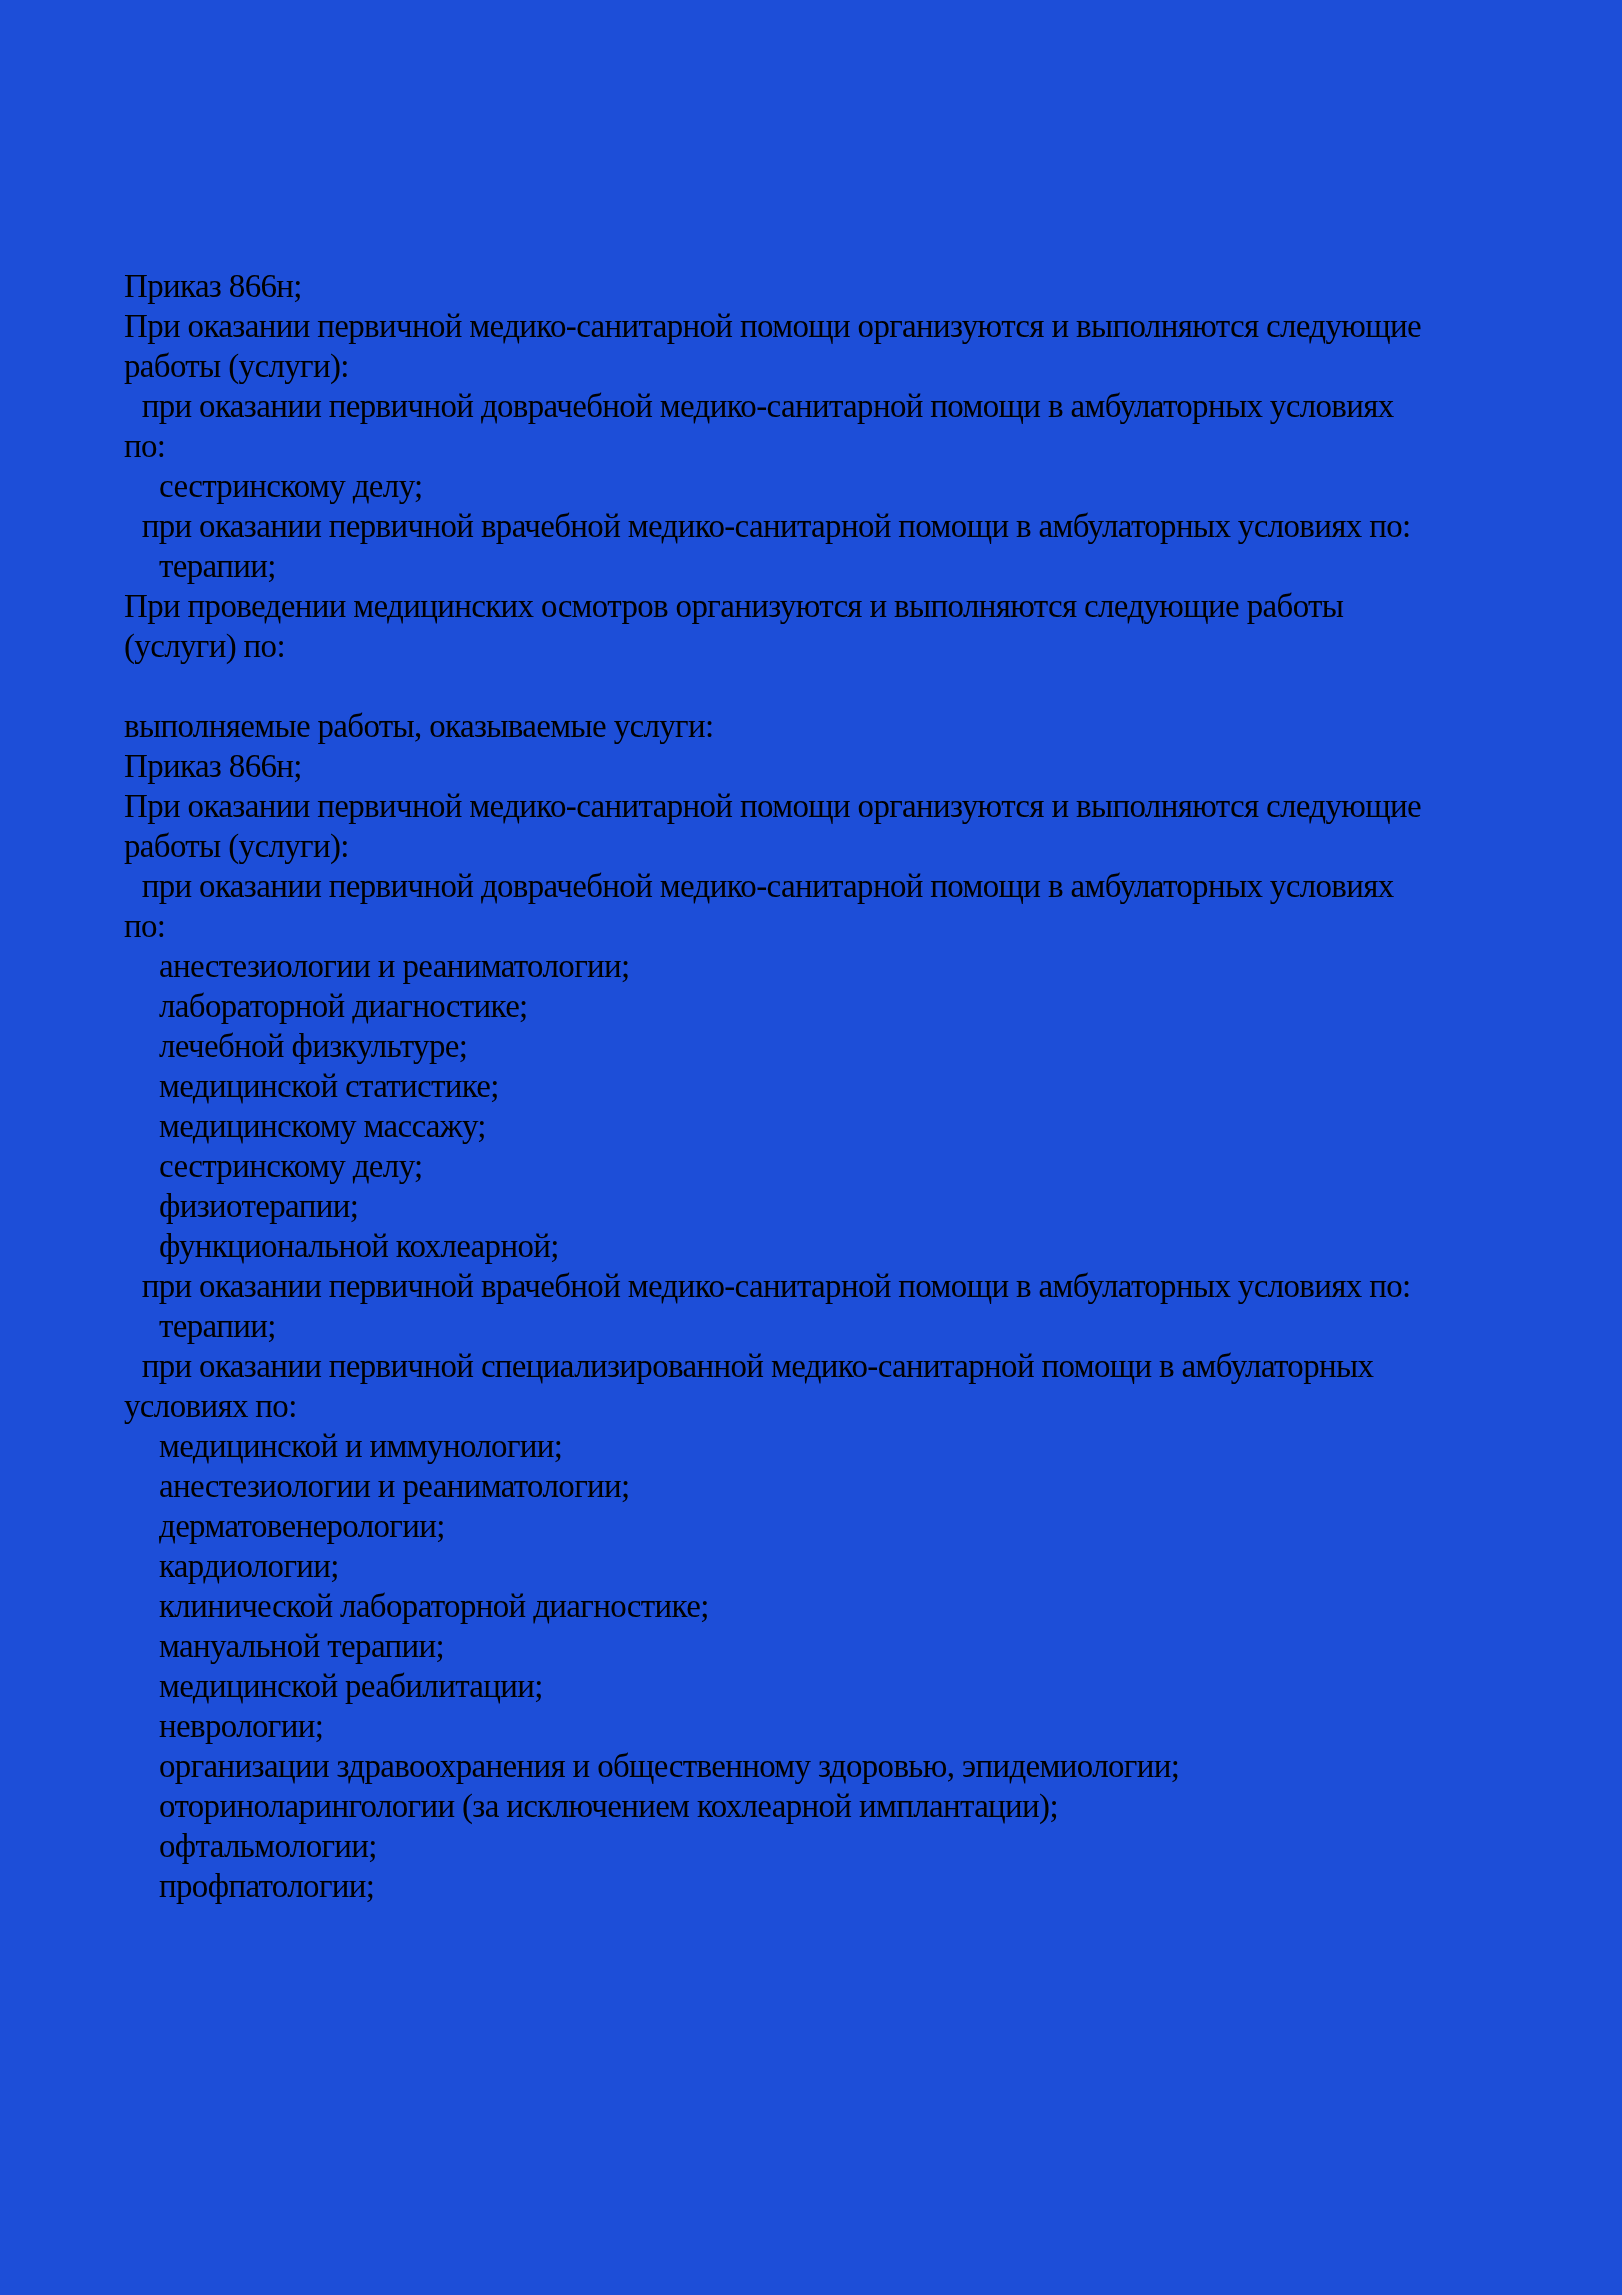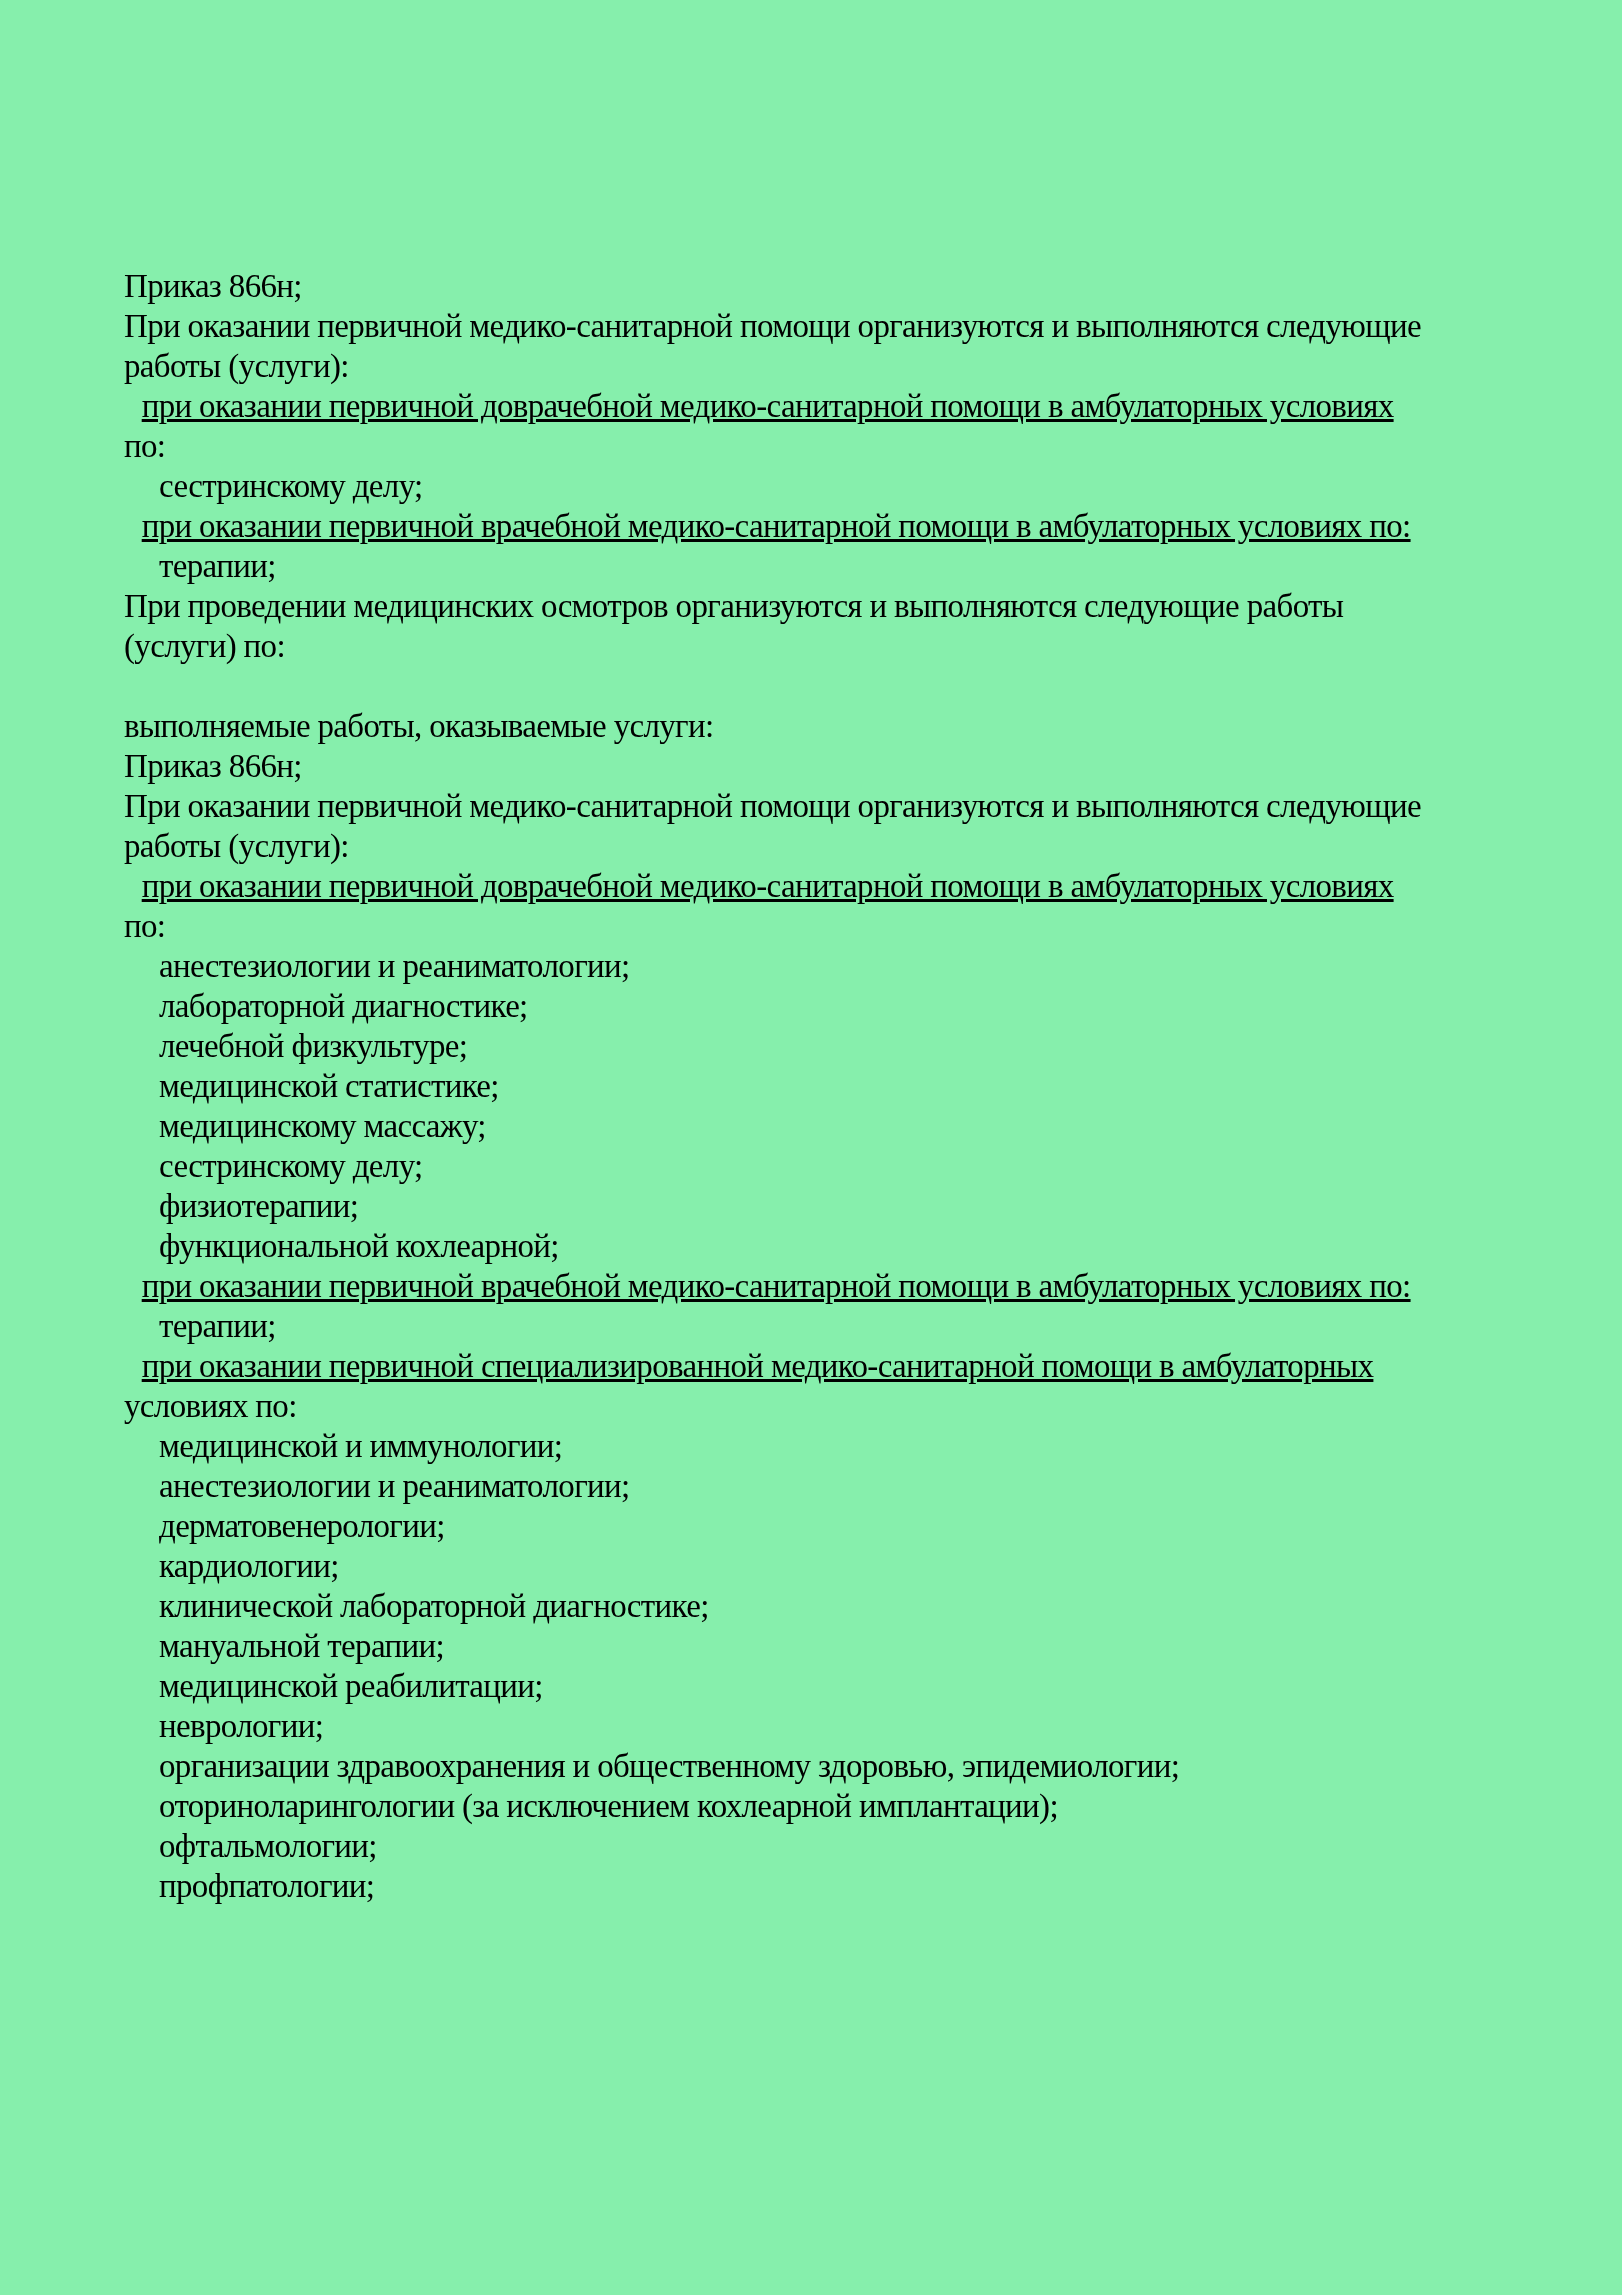--- a/index.html
+++ b/index.html
@@ -4,39 +4,39 @@
 <style>
   html, body {
     margin: 0;
     padding: 0;
     background: #ffffff;
   }
   .page {
     position: relative;
     width: 1623px;
     height: 2295px;
-    background: #86efac;
+    background: #1d4ed8;
     overflow: hidden;
     font-family: "Liberation Serif", "DejaVu Serif", serif;
     color: #000000;
   }
   .doc {
     position: absolute;
     left: 124px;
     top: 266px;
     width: 1400px;
     font-size: 33px;
     line-height: 40px;
     letter-spacing: -0.02em;
   }
   .line {
     white-space: pre;
     min-height: 40px;
   }
-  .line.indent-1 { padding-left: 17.7px; text-decoration: underline; }
+  .line.indent-1 { padding-left: 17.7px; }
   .line.indent-2 { padding-left: 35px; }
 </style>
 </head>
 <body>
 
 <div class="page">
   <div class="doc">
       <div class="line indent-0">Приказ 866н;</div>
       <div class="line indent-0">При оказании первичной медико-санитарной помощи организуются и выполняются следующие</div>
       <div class="line indent-0">работы (услуги):</div>

